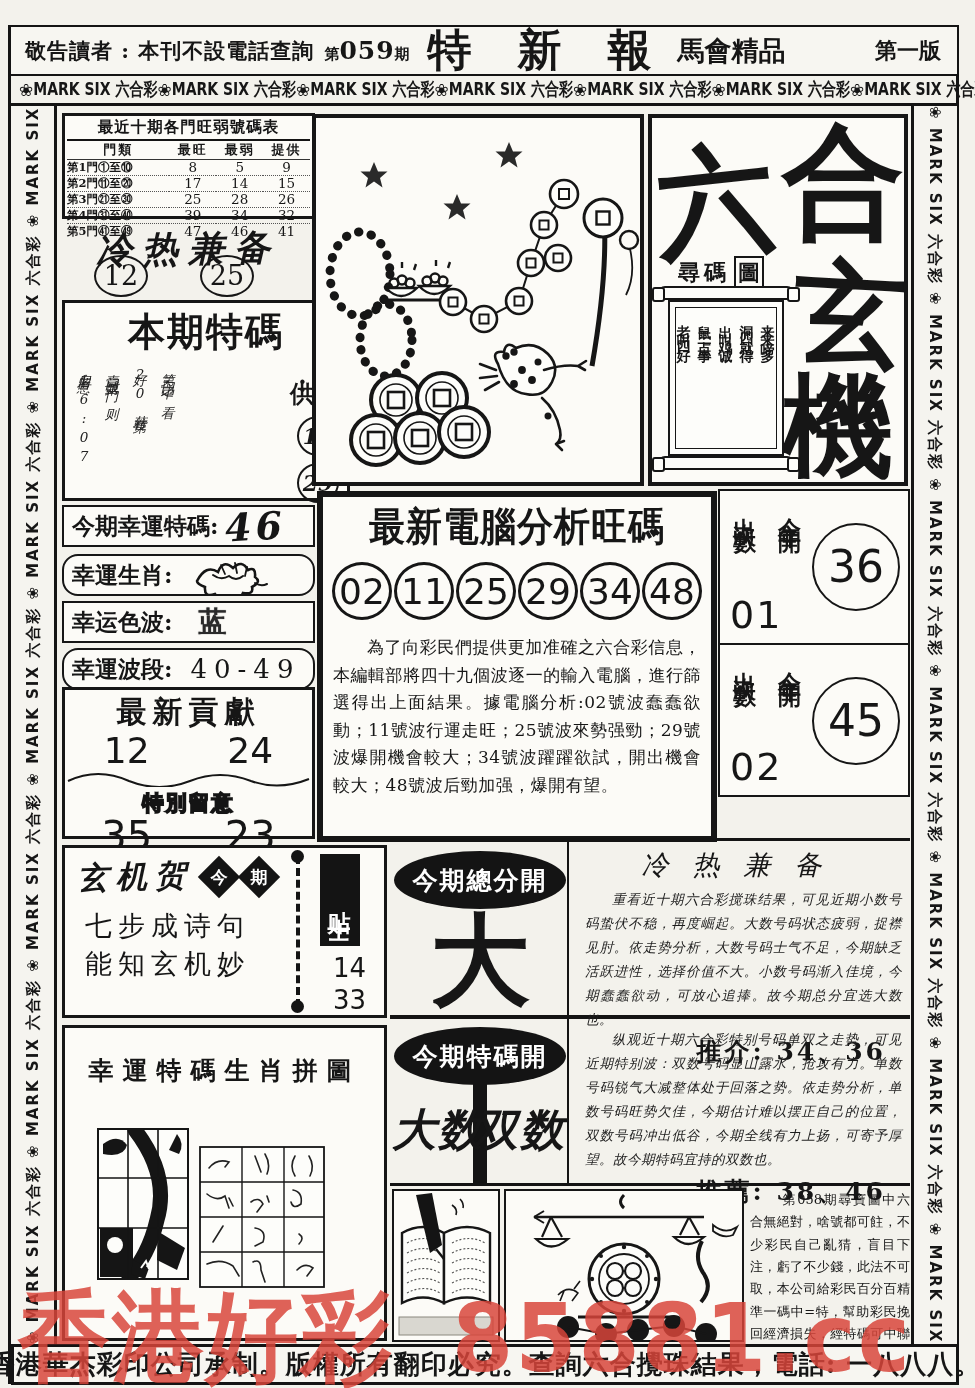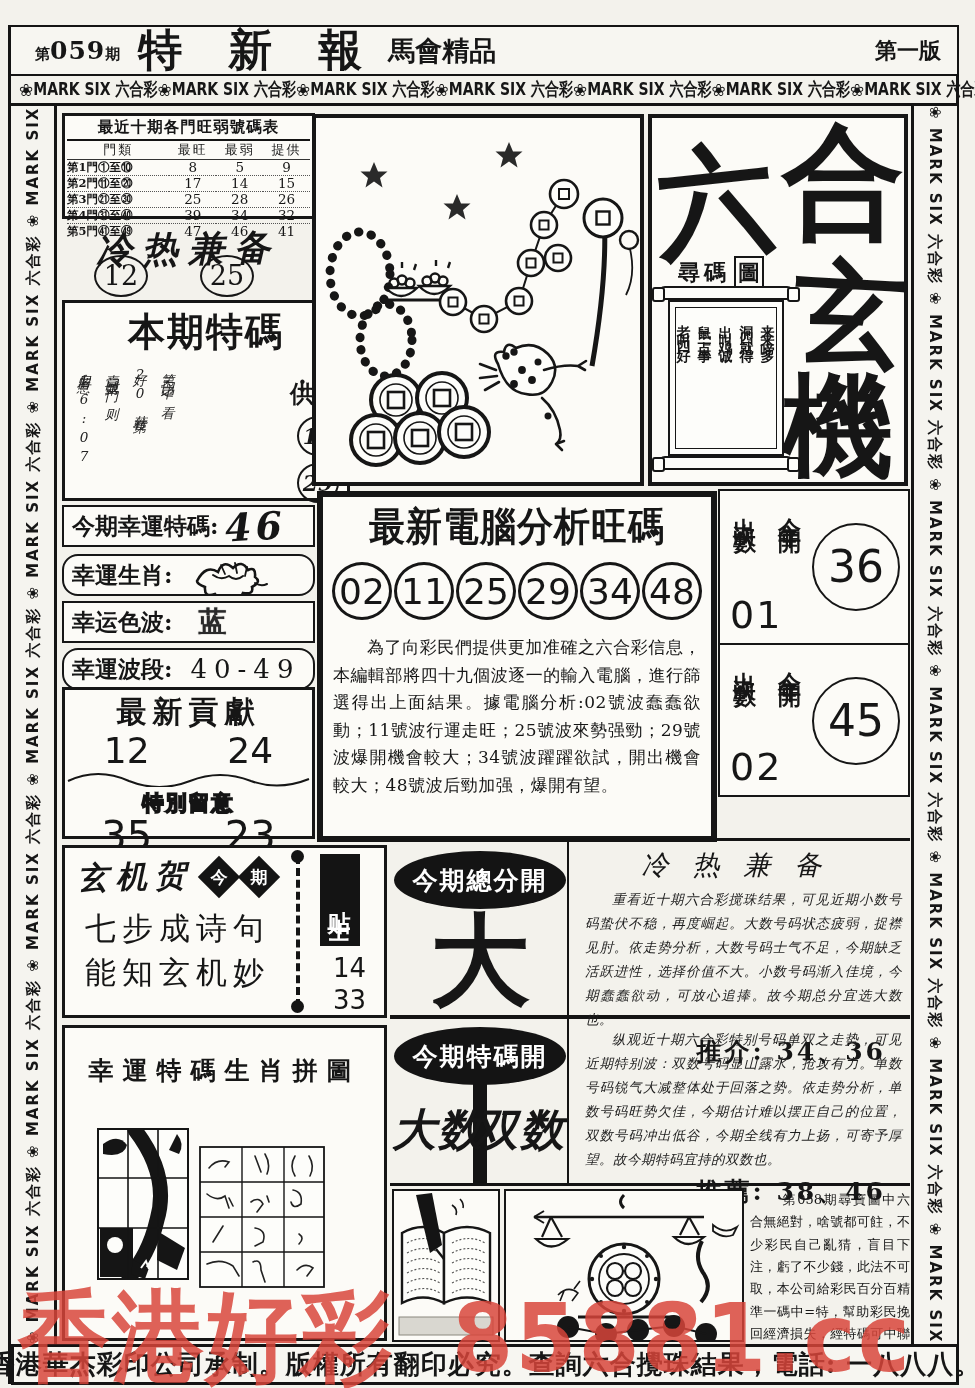--- a/index.html
+++ b/index.html
@@ -35,21 +35,21 @@
 
   
   .content { left:58px; top:107px; width:853px; height:1237px; }
 
   .panel { position:absolute; border:2px solid #161616; background:#fcfbf7; }
 
   
   .stats { left:4px; top:6px; width:253px; height:106px; border-width:3px; padding:1px 2px; }
   .stats-title { font-size:15.5px; font-weight:700; text-align:center; letter-spacing:1px; border-bottom:2px solid #141414; padding-bottom:1px; }
   table.stats-tb { width:100%; border-collapse:collapse; }
-  .stats-tb th { font-size:13px; font-weight:400; border-bottom:1px solid #333; padding:0; letter-spacing:2px; }
+  .stats-tb th { font-size:13px; font-weight:700; border-bottom:1px solid #333; padding:0; letter-spacing:2px; }
   .stats-tb td { font-size:13.5px; text-align:center; border-top:1px dotted #555; line-height:15px; }
   .stats-tb td.rl { font-size:11.5px; font-weight:700; text-align:left; white-space:nowrap; }
 
   
   .coldhot-title { left:14px; top:118px; width:232px; text-align:center; font-size:36px; font-weight:700; font-style:italic; letter-spacing:10px; transform:rotate(-1deg); }
   .ch-circle { top:148px; width:54px; height:42px; border:2.5px solid #161616; border-radius:50%; text-align:center; font-size:27px; line-height:38px; font-weight:400; }
   .ch-1 { left:36px; } .ch-2 { left:142px; }
 
   
   .spc { left:4px; top:193px; width:288px; height:201px; border-width:3px; padding:4px 8px; }
@@ -76,21 +76,21 @@
   .contrib-note { display:inline-block; font-size:21px; font-weight:900; letter-spacing:2px; color:#000000; -webkit-text-stroke:1.6px #141414; text-shadow:0 0 1px #141414; margin-top:2px; }
   .contrib-bottom { display:flex; justify-content:space-around; font-size:40px; line-height:38px; font-family:"DejaVu Sans","Liberation Sans",sans-serif; }
 
   
   .mystery { left:4px; top:738px; width:325px; height:173px; border-width:3px; display:flex; }
   .mys-main { flex:1; padding:8px 4px 0 12px; }
   .mys-heading { display:flex; align-items:center; gap:4px; }
   .mys-script { font-size:31px; font-weight:700; font-style:italic; letter-spacing:8px; transform:rotate(-2deg); }
   .diamond { width:30px; height:30px; background:#141414; transform:rotate(45deg); display:flex; align-items:center; justify-content:center; margin-left:6px; }
   .diamond span { transform:rotate(-45deg); color:#fff; font-size:17px; font-weight:700; }
-  .mys-line { font-size:31px; letter-spacing:6px; margin-top:10px; margin-left:8px; white-space:nowrap; }
+  .mys-line { font-size:27px; letter-spacing:6px; margin-top:10px; margin-left:8px; white-space:nowrap; }
   .mys-line2 { margin-top:2px; }
   .tips-col { width:88px; display:flex; }
   .tips-divider { width:10px; margin-top:8px; margin-bottom:8px; border-left:4px dashed #141414; position:relative; }
   .tips-divider::before,.tips-divider::after { content:""; position:absolute; left:-9px; width:13px; height:13px; background:#141414; border-radius:50%; }
   .tips-divider::before { top:-6px; } .tips-divider::after { bottom:-6px; }
   .tips-box { width:40px; background:#141414; color:#fff; writing-mode:vertical-rl; text-orientation:upright; font-size:23px; font-weight:700; letter-spacing:8px; height:92px; margin:6px 0 0 14px; display:flex; align-items:center; justify-content:center; }
   .tips-nums { position:absolute; right:18px; top:104px; font-size:26px; font-family:"DejaVu Sans","Liberation Sans",sans-serif; line-height:32px; text-align:center; }
 
   
   .puzzle { left:4px; top:918px; width:325px; height:316px; border-width:3px; }
@@ -168,20 +168,21 @@
   svg { display:block; }
 </style>
 </head>
 <body>
 
 <div class="page">
 
   <div class="abs outer-frame"></div>
 
   <div class="abs header-bar">
+    <span class="hdr-notice">敬告讀者 : 本刊不設電話查詢</span>
     <span class="hdr-issue">
       <span class="ip">第</span><span class="inum">059</span><span class="is">期</span>
     </span>
     <span class="hdr-title">特新報</span>
     <span class="hdr-brand">馬會精品</span>
     <span class="hdr-edition">第一版</span>
   </div>
 
   <div class="abs banner-row" id="banner">
       <span class="bn-flower">❀</span>

